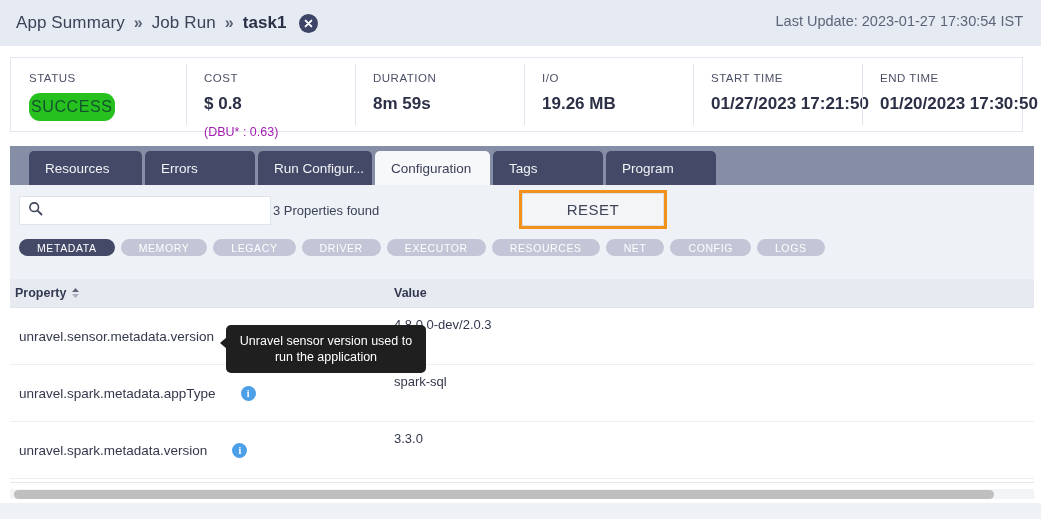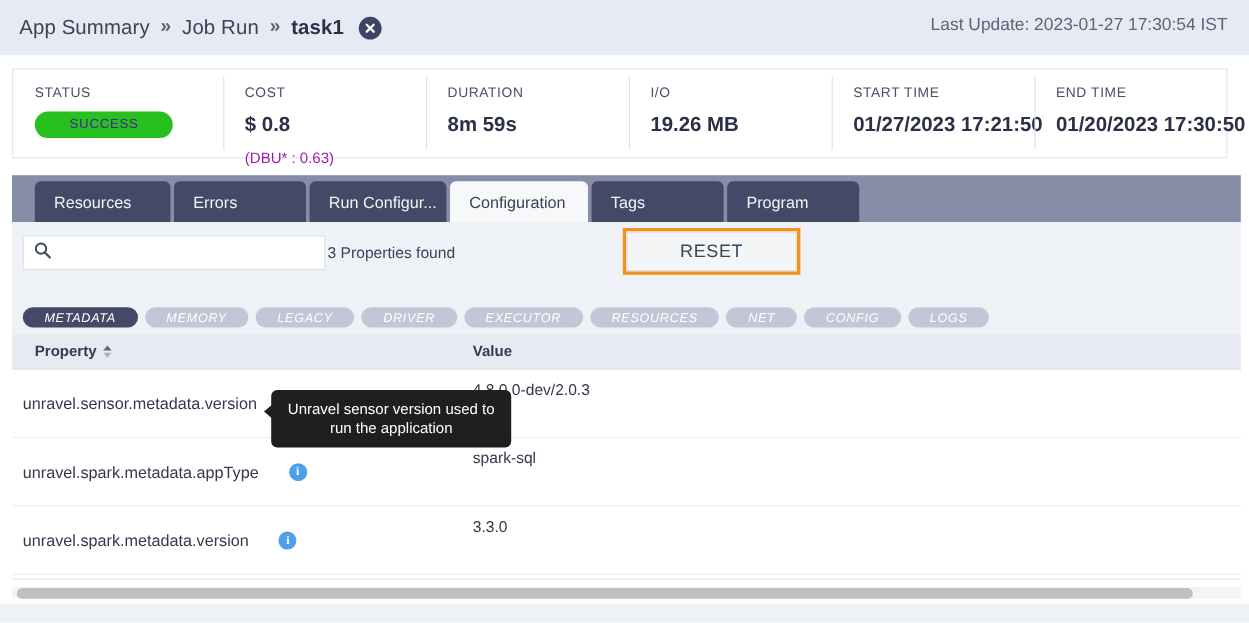--- a/index.html
+++ b/index.html
@@ -43,23 +43,23 @@
     flex:0 0 auto; padding:14px 0 0 18px; position:relative;
   }
   .sum-cell + .sum-cell::before{
     content:""; position:absolute; left:0; top:6px; bottom:6px; width:1px; background:#e0e3ec;
   }
   .sum-label { font-size:11.5px; color:#4a5066; letter-spacing:.5px; }
   .sum-value { font-size:17px; font-weight:bold; color:#2b3047; margin-top:10px; white-space:nowrap; }
   .sum-sub { font-size:12.5px; color:#a21caf; margin-top:11px; }
   .badge-success {
     display:inline-block; margin-top:9px;
-    background:#26c01f; color:#4c1d95;
-    font-size:11px; letter-spacing:.6px;
-    padding:5px 29px; border-radius:11px;
+    background:#26c01f; color:#14532d;
+    font-size:16px; letter-spacing:.6px;
+    padding:5px 2px; border-radius:11px;
   }
 
   
   .tabbar {
     position:absolute; left:10px; top:146px; width:1024px; height:39px;
     background:#868da6;
   }
   .tabs { position:absolute; left:19px; top:5px; display:flex; gap:3px; }
   .tab {
     height:34px; min-width:110px; padding:0 16px;
@@ -96,41 +96,41 @@
   }
   .reset-btn {
     width:142px; height:33px;
     background:#f4f5f7; border:1px solid #dcdfe7;
     color:#3d4359; font-size:15px; letter-spacing:.5px;
     font-family:"Liberation Sans", sans-serif;
     cursor:pointer; display:flex; align-items:center; justify-content:center;
   }
 
   
-  .pills { position:absolute; left:9px; top:71px; display:flex; gap:6px;font-style:italic; }
+  .pills { position:absolute; left:9px; top:54px; display:flex; gap:6px; }
   .pill {
     height:17px; padding:0 18px; border-radius:9px;
     background:#c3c6d6; color:#ffffff;
     font-size:10.5px; letter-spacing:.6px;
     display:flex; align-items:center; justify-content:center;
     cursor:pointer; white-space:nowrap;
   }
   .pill.active { background:#434967; }
 
   
   .table {
     position:absolute; left:10px; top:279px; width:1024px;
     background:#ffffff;
   }
   .thead {
     height:29px; background:#e7eaf1; display:flex; align-items:center;
     border-bottom:1px solid #dfe3ec;
   }
   .th { font-size:12.5px; font-weight:bold; color:#343a52; display:flex; align-items:center; gap:5px; }
-  .th.prop { padding-left:19px; width:384px; }
+  .th.prop { padding-left:5px; width:384px; }
   .th.val  { }
   .sort-icon { display:inline-block; line-height:0; }
   .trow {
     height:57px; display:flex; align-items:flex-start;
     border-bottom:1px solid #eceff4; position:relative;
   }
   .cell-prop {
     width:384px; padding-left:9px; display:flex; align-items:center; gap:25px;
     height:57px;
   }

